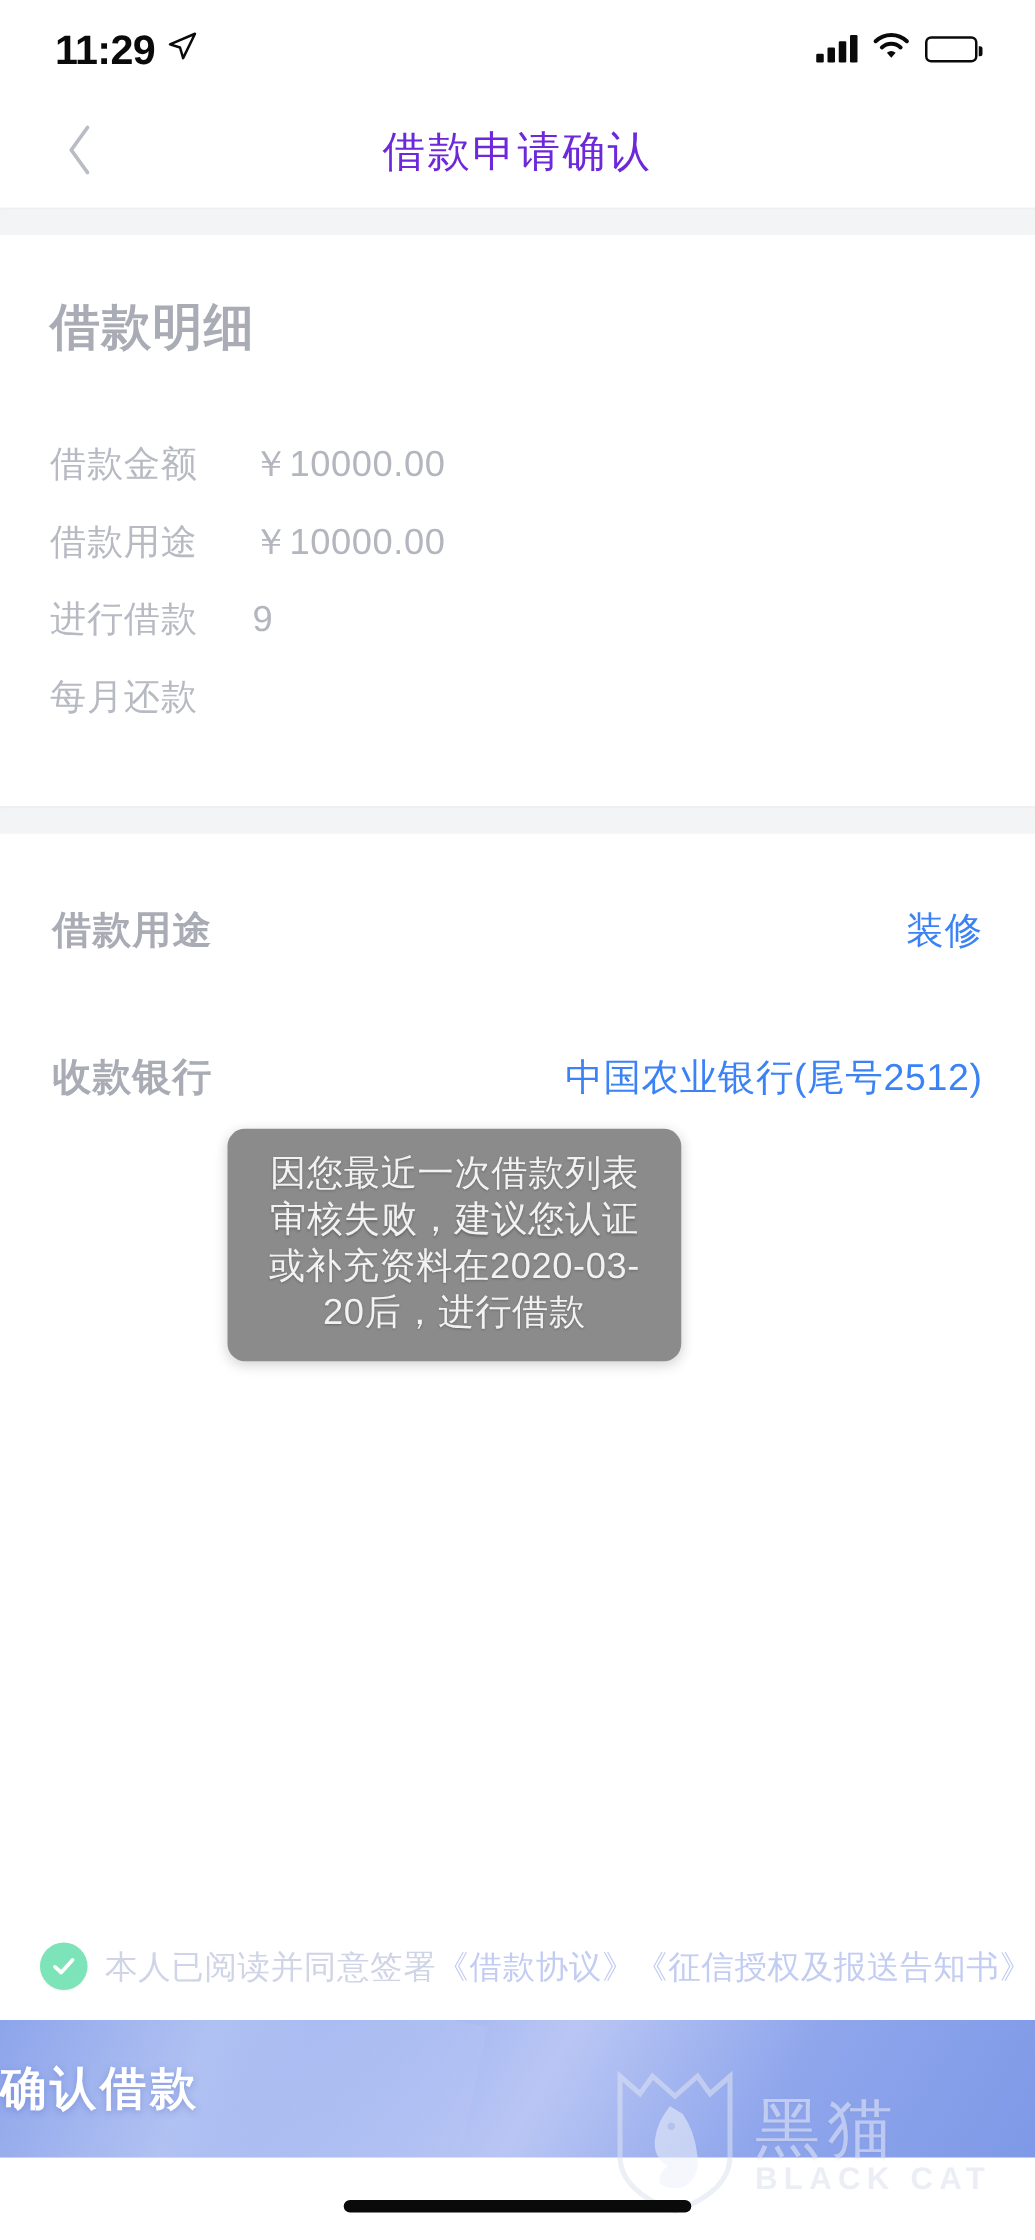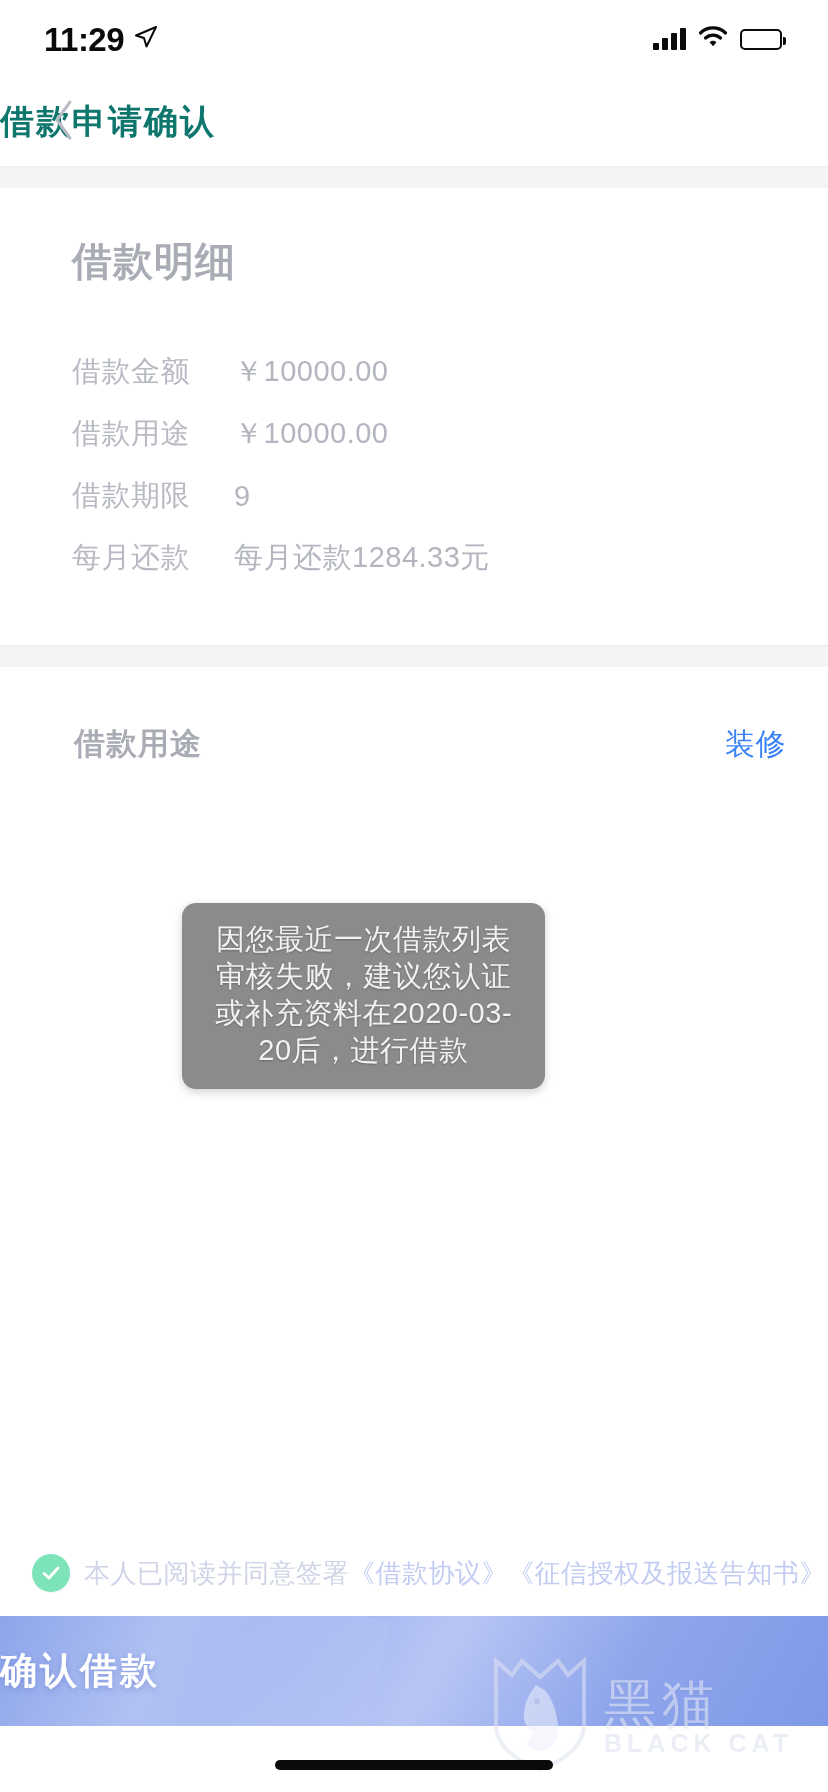--- a/index.html
+++ b/index.html
@@ -54,37 +54,37 @@
     display:flex; align-items:center;
     background:#ffffff;
   }
   .nav-back {
     position:absolute; left:40px; top:50%;
     transform:translateY(-50%);
     width:48px; height:48px;
     display:flex; align-items:center; justify-content:center;
   }
   .nav-title {
-    width:100%; text-align:left;
-    font-size:34px; color:#0f766e; font-weight:700;
+    width:100%; text-align:center;
+    font-size:34px; color:#6d28d9; font-weight:400;
     letter-spacing:2px;
   }
 
   
   .page-bg {
     position:absolute; top:166px; left:0;
     width:828px; height:1626px;
     background:#ffffff;
   }
   .gap {
     width:828px; height:22px;
     background:#f3f4f6;
     box-shadow:inset 0 2px 3px -2px rgba(0,0,0,0.07);
   }
-  .card { width:828px; background:#ffffff;padding-left:32px; }
+  .card { width:828px; background:#ffffff; }
 
   .card-title {
     font-size:40px; font-weight:bold; color:#a9acb5;
     padding:46px 0 0 40px; letter-spacing:1px;
   }
   .detail-list { padding:52px 0 56px 0; }
   .detail-row {
     display:flex; align-items:center;
     height:62px; padding-left:40px;
   }
@@ -250,38 +250,41 @@
           <span class="detail-label">借款金额</span>
           <span class="detail-value">￥10000.00</span>
         </div>
 
         <div class="detail-row">
           <span class="detail-label">借款用途</span>
           <span class="detail-value">￥10000.00</span>
         </div>
 
         <div class="detail-row">
-          <span class="detail-label">借款期限</span>
+          <span class="detail-label">进行借款</span>
           <span class="detail-value">9</span>
         </div>
 
         <div class="detail-row">
           <span class="detail-label">每月还款</span>
-          <span class="detail-value">每月还款1284.33元</span>
         </div>
 
       </div>
     </div>
 
     <div class="gap"></div>
 
     <div class="card">
       <div class="wide-row" style="margin-top:18px;">
         <span class="wide-label">借款用途</span>
         <span class="wide-value">装修</span>
+      </div>
+      <div class="wide-row">
+        <span class="wide-label">收款银行</span>
+        <span class="wide-value">中国农业银行(尾号2512)</span>
       </div>
     </div>
 
   </div>
 
   <div class="toast">
     <div class="toast-text">因您最近一次借款列表审核失败，建议您认证或补充资料在2020-03-20后，进行借款</div>
   </div>
 
   <div class="agreement">

